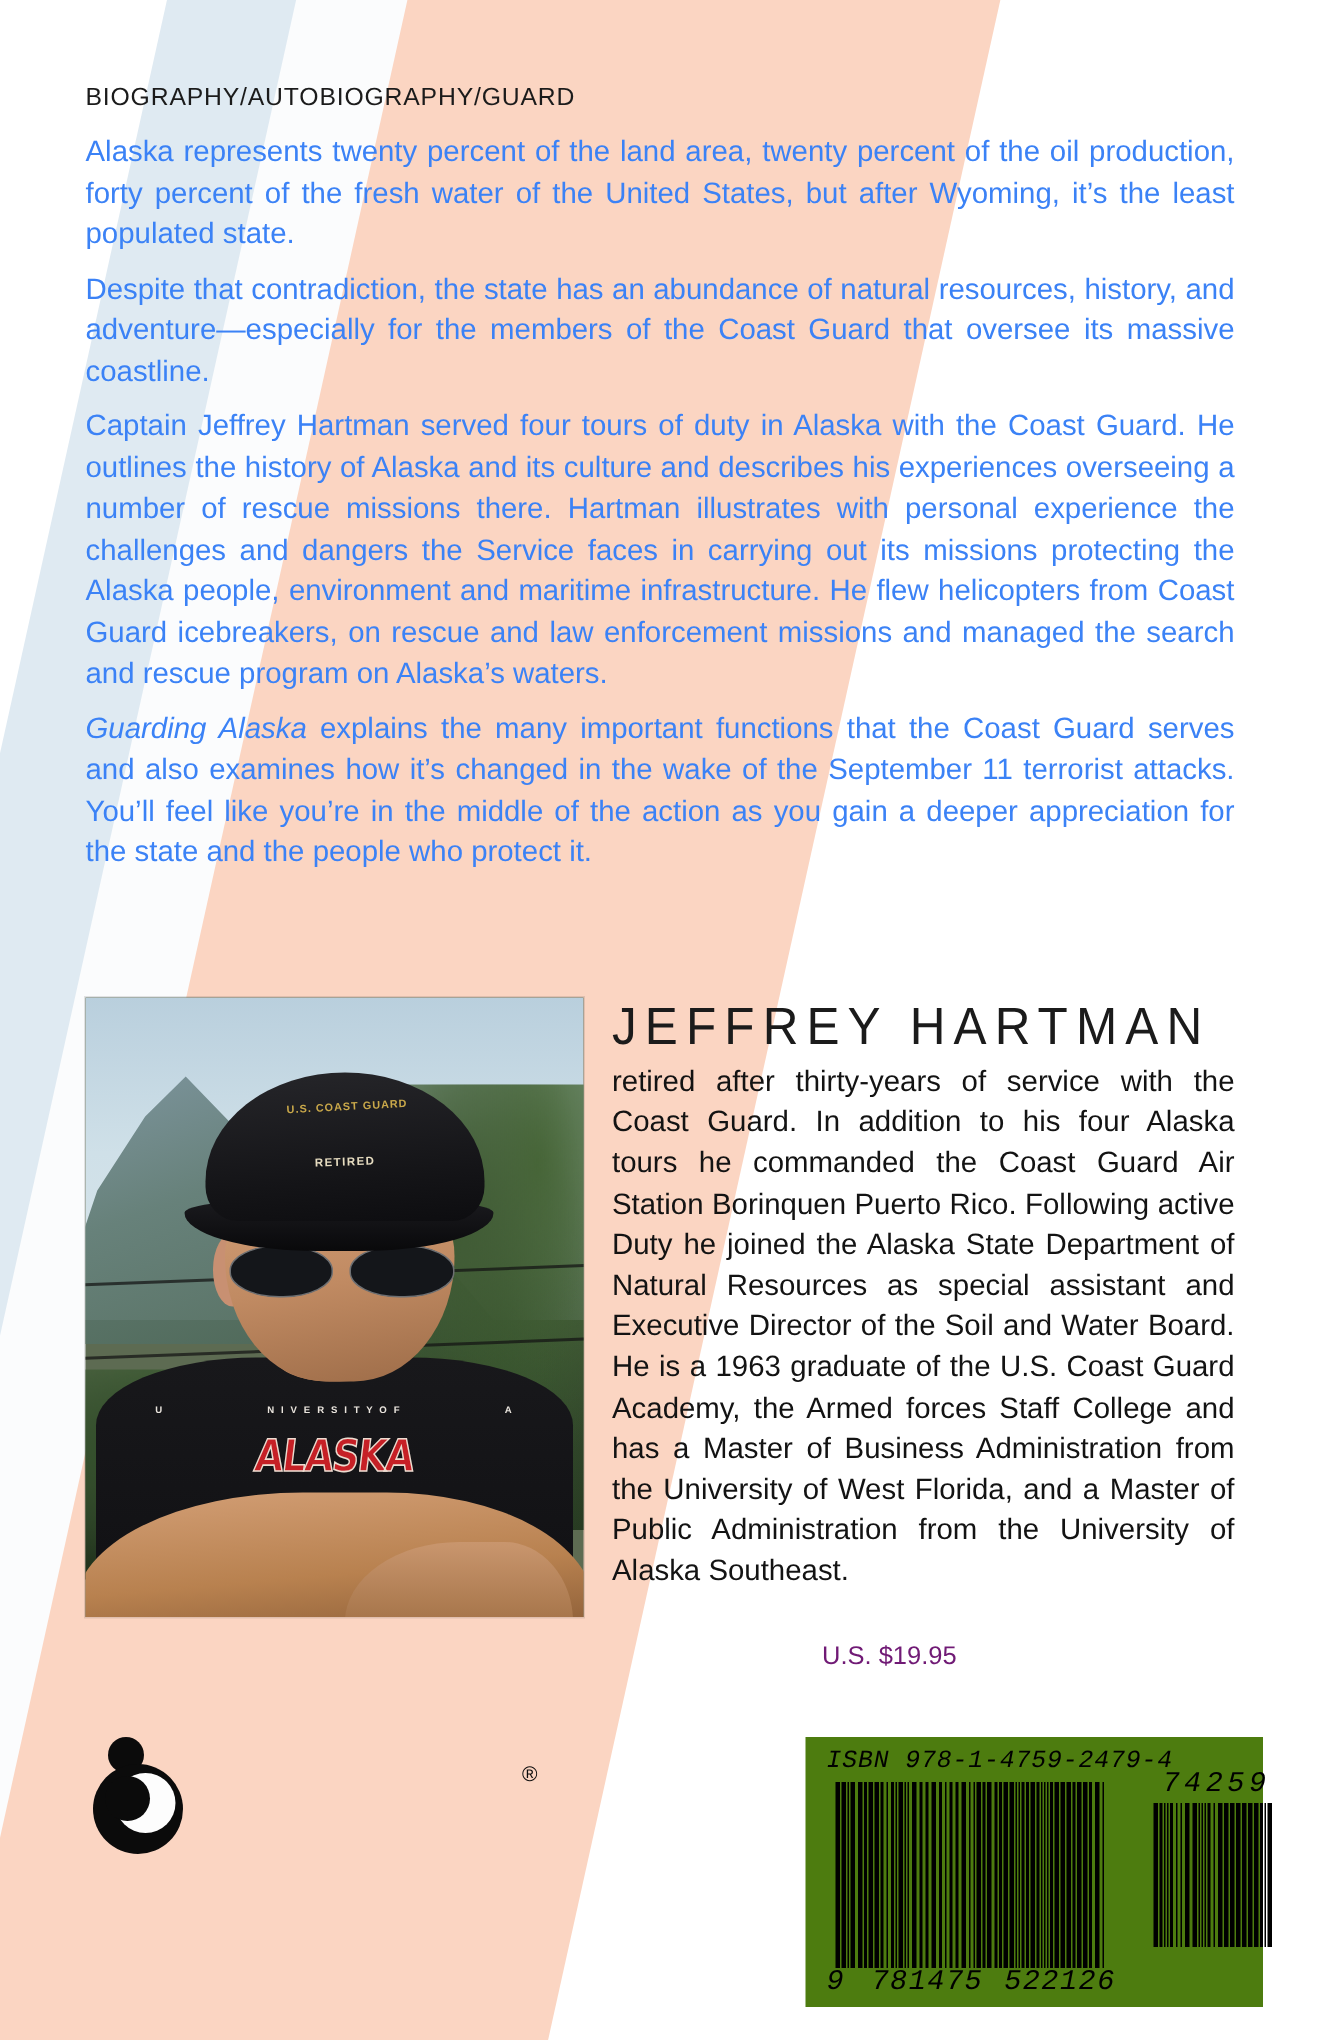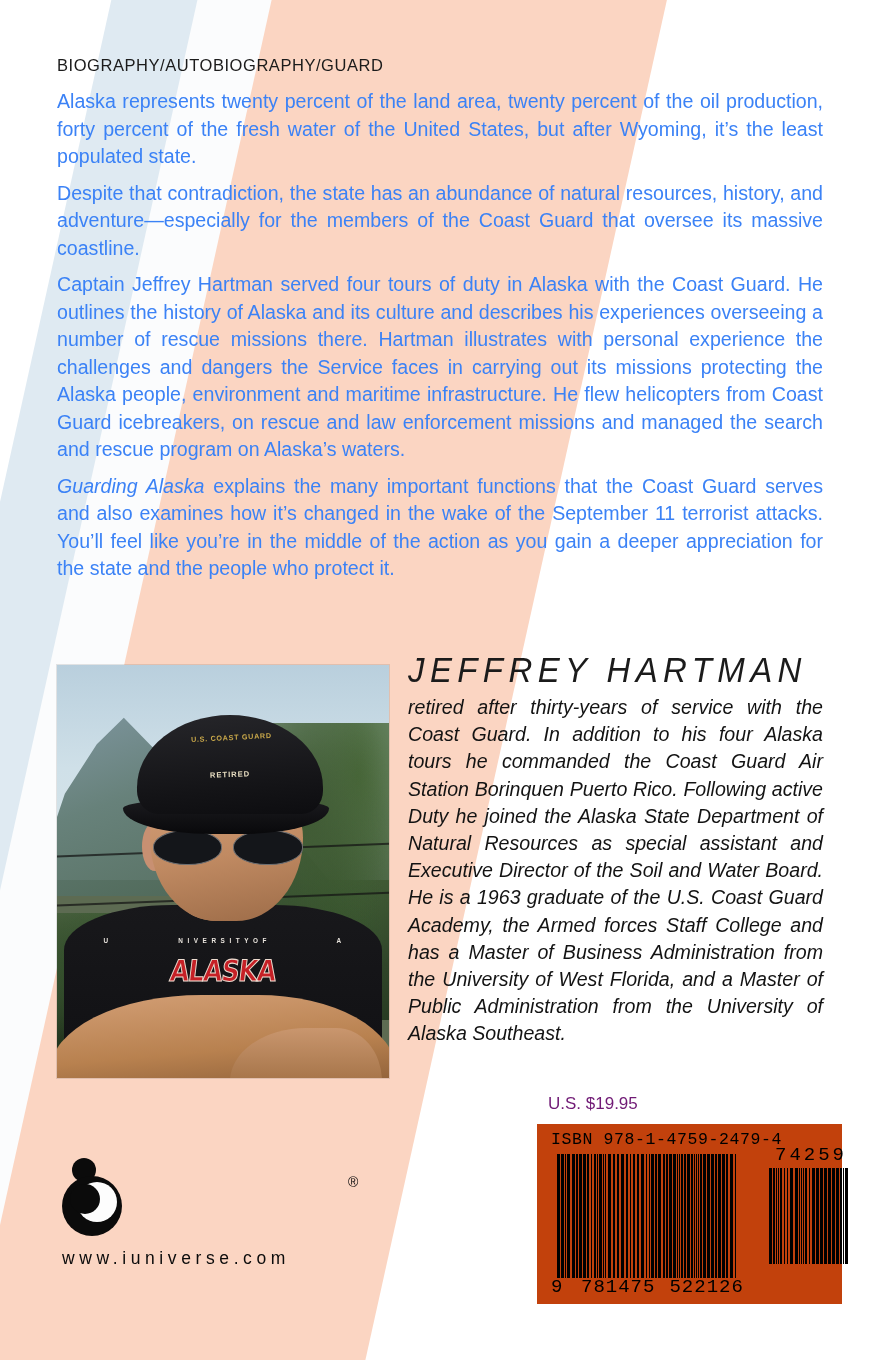--- a/index.html
+++ b/index.html
@@ -171,21 +171,21 @@
     border-radius:44% 40% 0 0/84% 84% 0 0;
   }
   .ph-arm2{
     position:absolute;right:2%;bottom:-3%;width:46%;height:15%;
     background:linear-gradient(180deg,#c9966e,#a06f43);
     border-radius:50% 30% 0 0/86% 86% 0 0;
   }
 
   
   .bio{
-    position:absolute;left:408px;top:650px;width:415px;font-style:italic;
+    position:absolute;left:408px;top:664px;width:415px;
   }
   .bio-name{
     font-size:33px;
     letter-spacing:5.4px;
     font-weight:300;
     color:#1b1b1b;
     white-space:nowrap;
     margin-bottom:6px;
     font-family:"Liberation Sans",sans-serif;
     transform:scaleY(1.06);
@@ -195,24 +195,25 @@
     font-size:19.6px;line-height:27.2px;color:#131313;
     text-align:justify;text-justify:inter-word;hyphens:none;
   }
 
   
   .price{
     position:absolute;left:548px;top:1094px;
     font-size:17px;color:#701a75;
   }
   .barcode-box{
-    position:absolute;left:537px;top:1124px;
+    position:absolute;left:537px;top:1158px;
     width:305px;height:180px;
-    background:#c2410c;
+    background:#4d7c0f;
     padding:0;
+    font-style:italic;
   }
   .isbn-line{
     position:absolute;left:14px;top:6px;
     font-family:"Liberation Mono","DejaVu Sans Mono",monospace;
     font-size:16.5px;letter-spacing:.6px;color:#000;
     white-space:nowrap;
   }
   .bars-main{
     position:absolute;left:20px;top:30px;width:180px;height:124px;
   }
@@ -431,16 +432,15 @@
     <div class="addon-digits">74259</div>
   </div>
 
   <div class="logo">
     <div class="logo-mark">
       <div class="logo-dot"></div>
       <div class="logo-ring"></div>
       <div class="logo-inner"></div>
     </div>
     <div class="logo-reg">®</div>
-    <div class="logo-url">www.iuniverse.com</div>
   </div>
 
 </div>
 
 </body></html>

